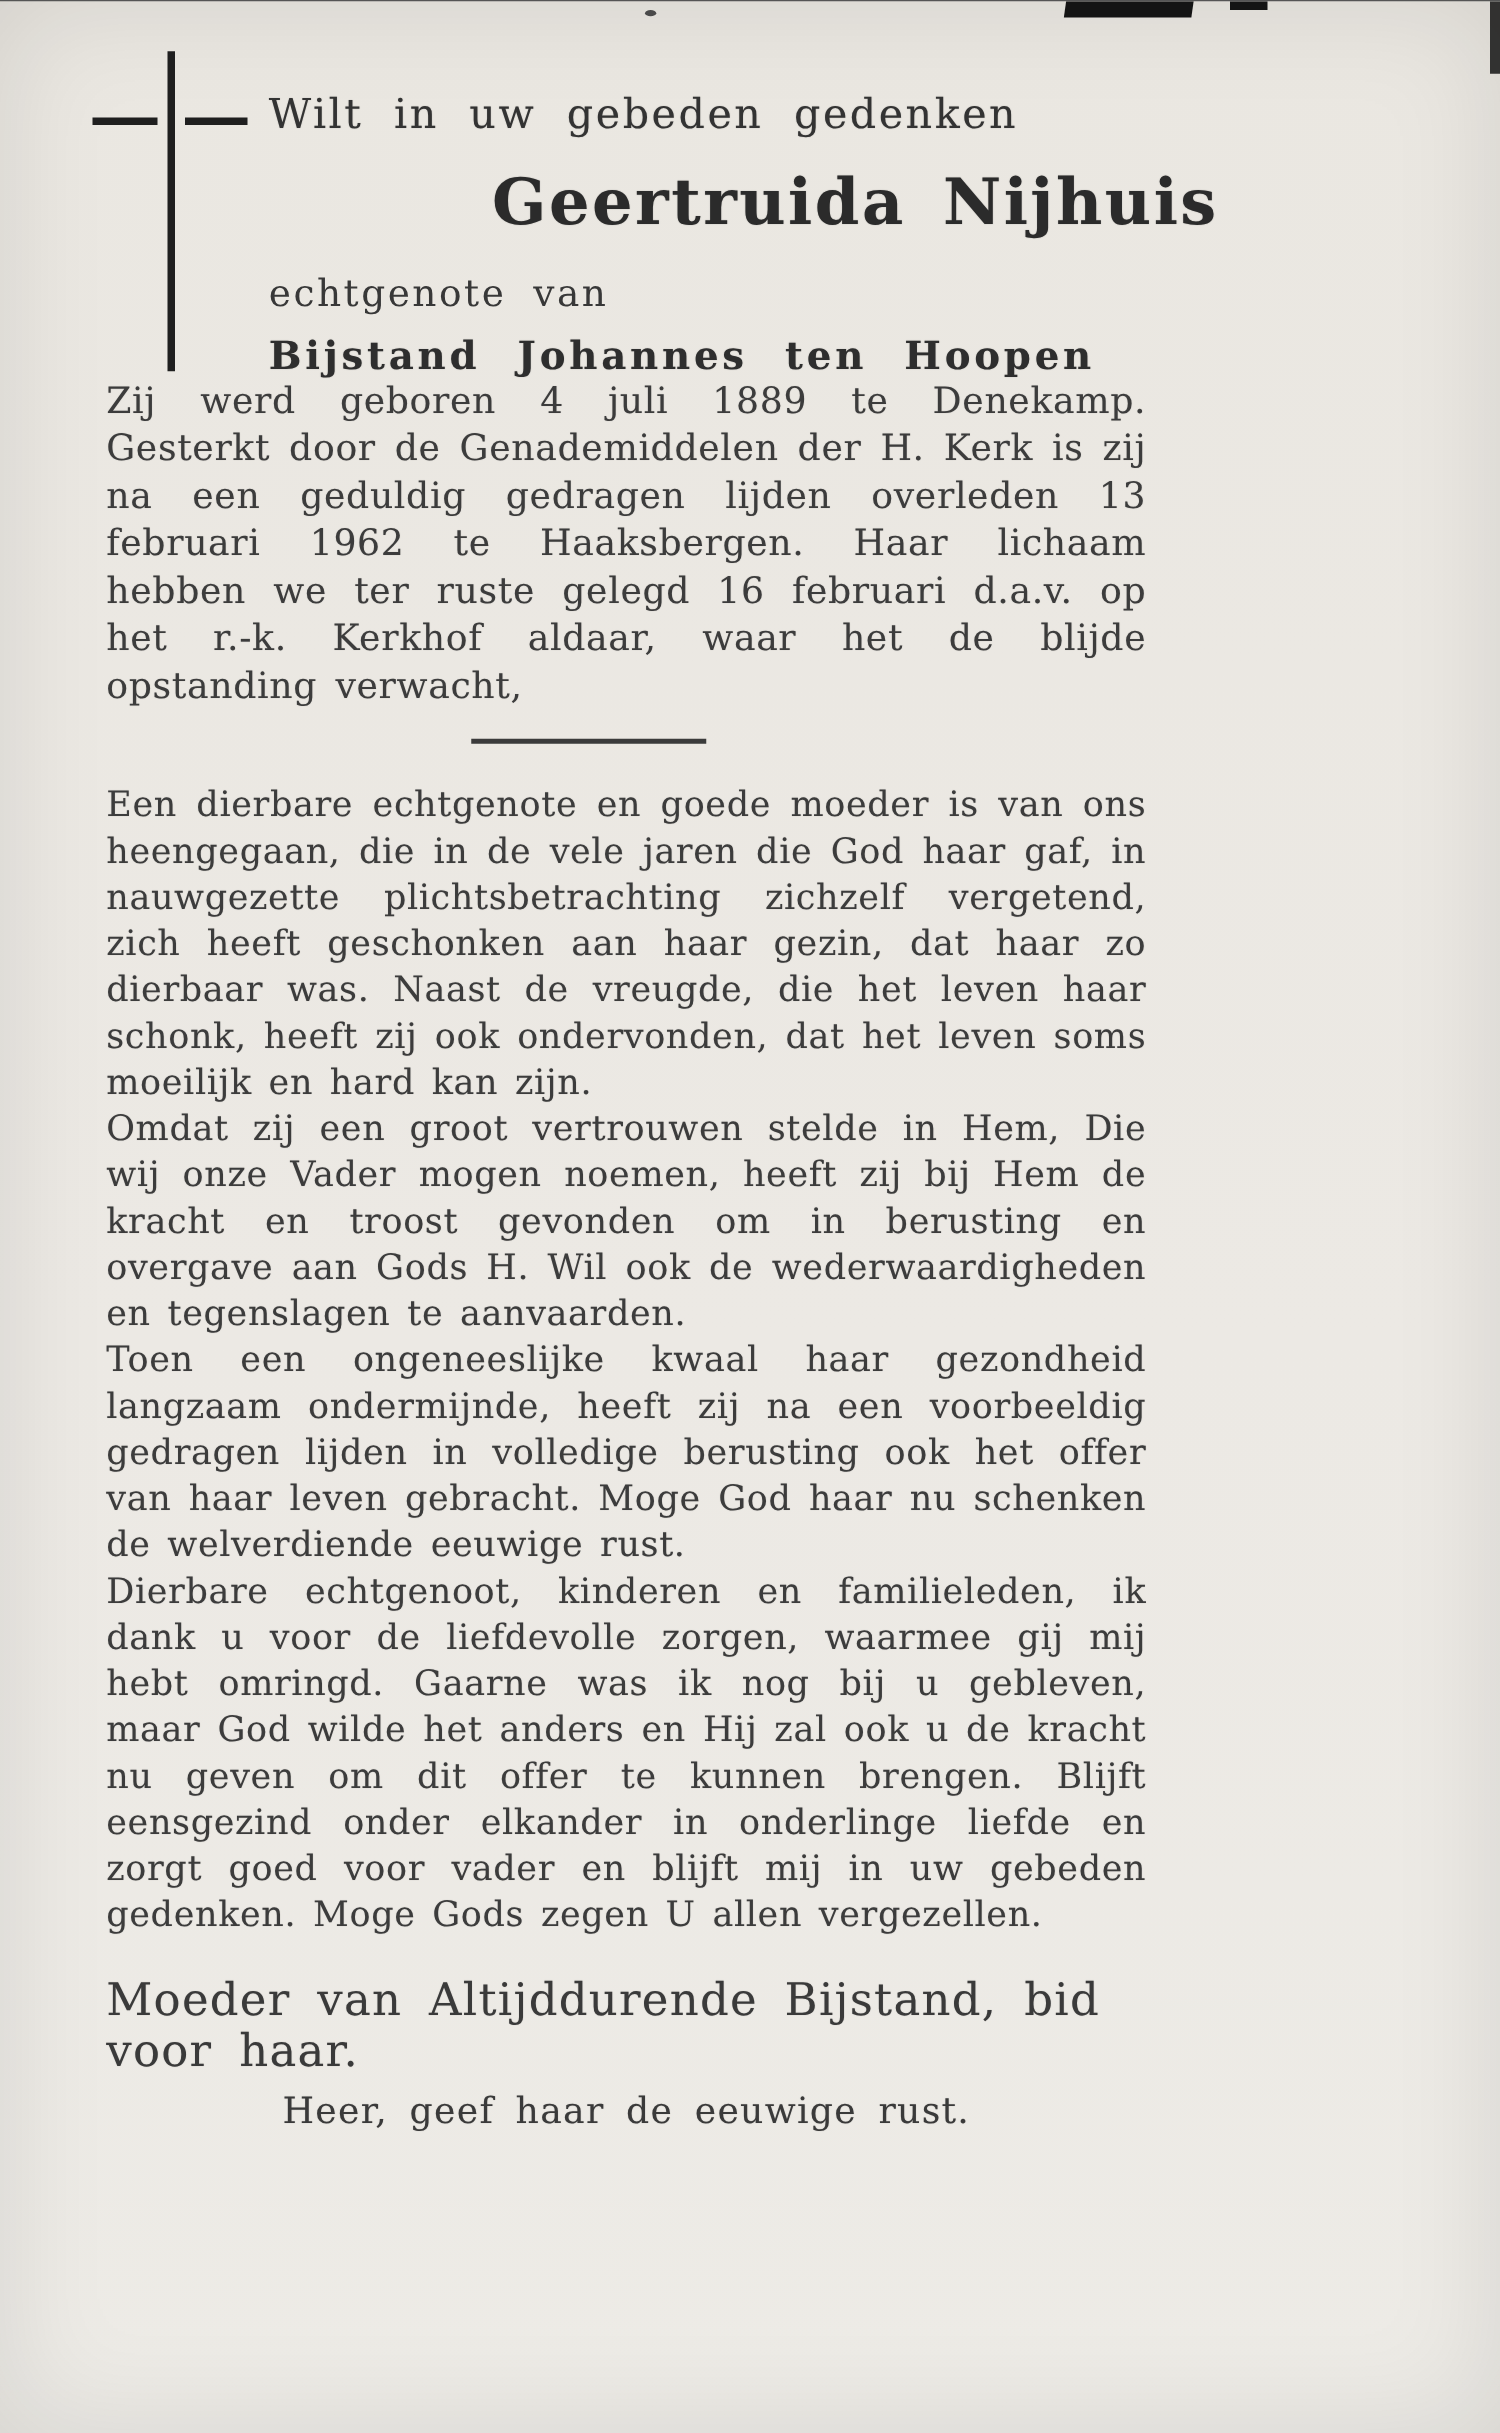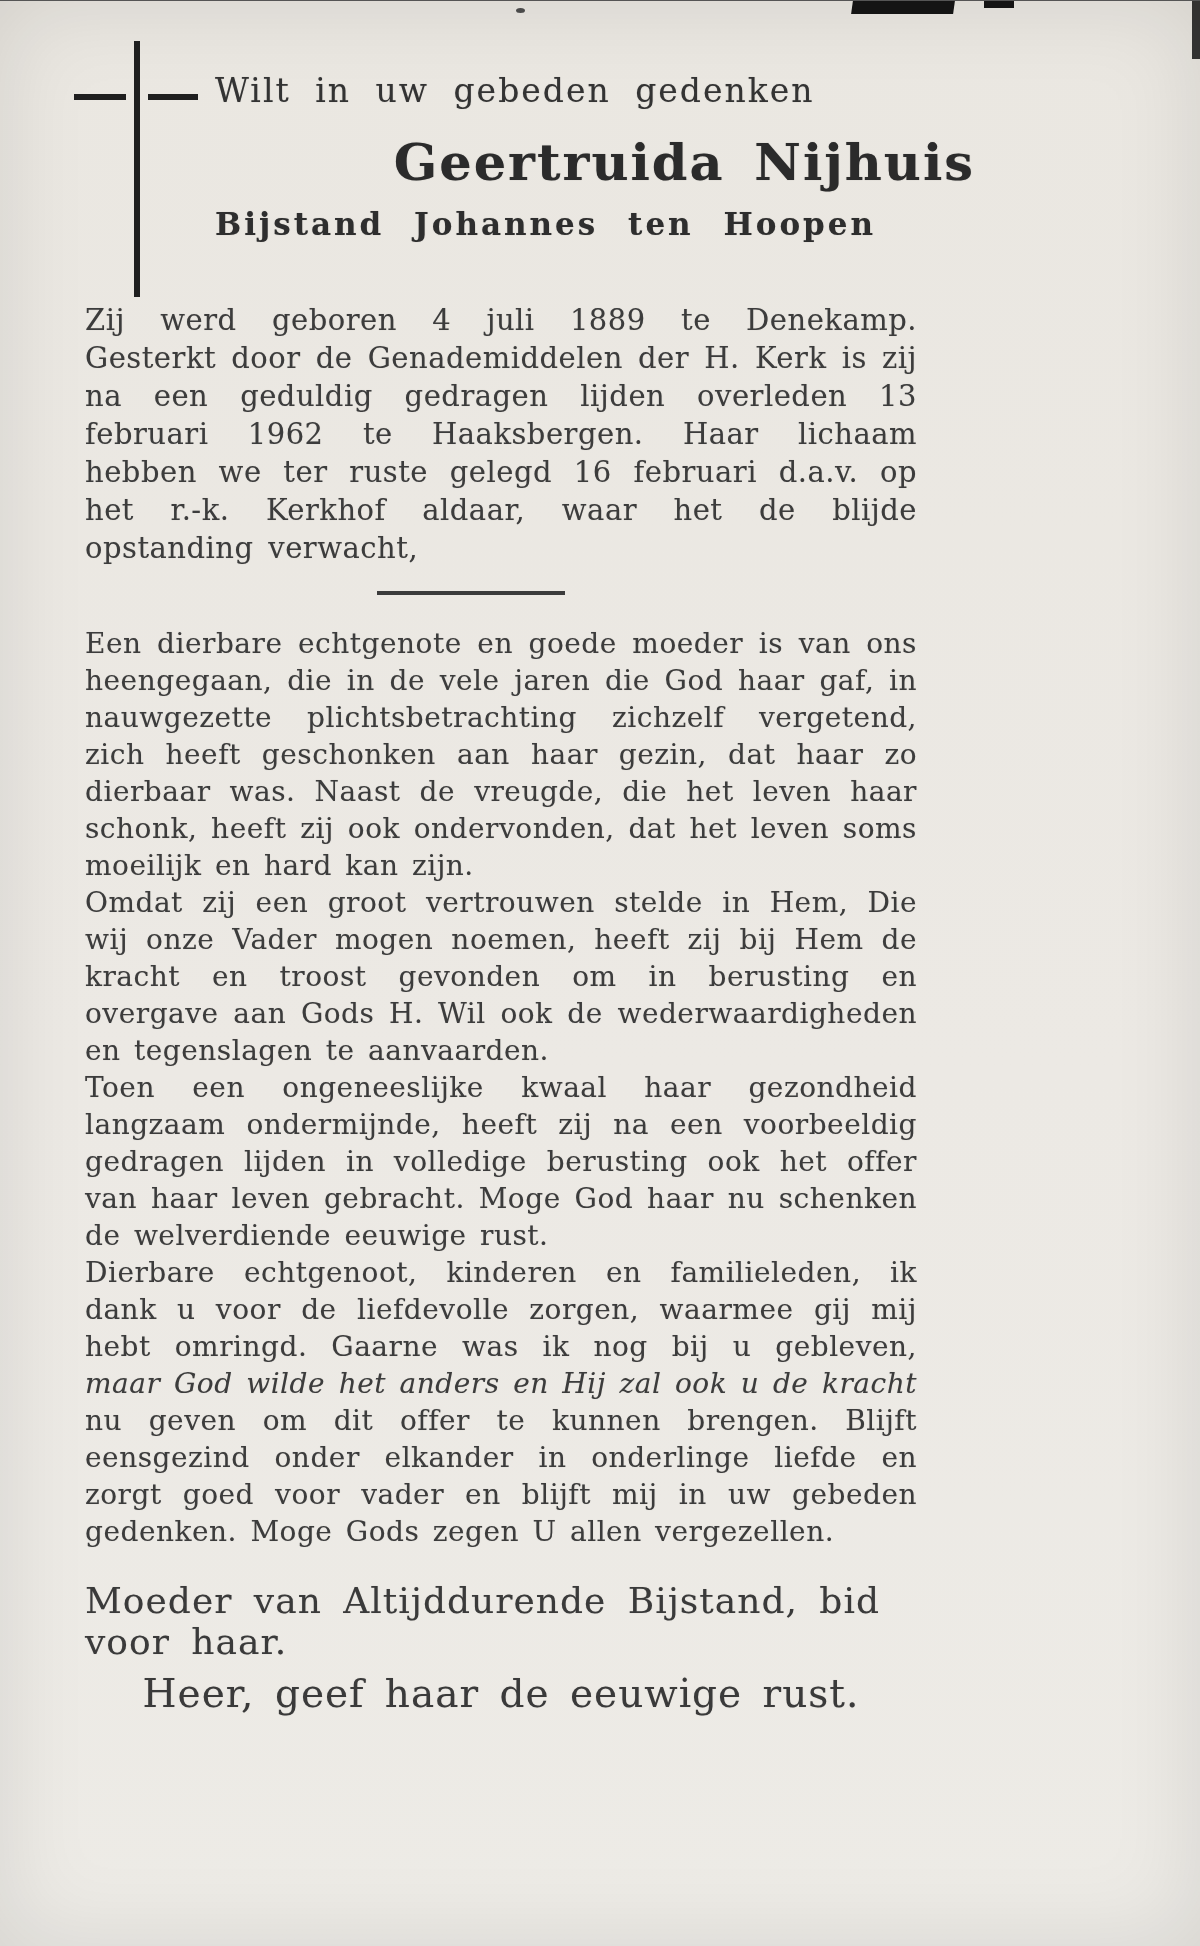--- a/index.html
+++ b/index.html
@@ -95,21 +95,20 @@
     margin: 0;
     font-size: 28px;
     line-height: 37px;
     letter-spacing: 0.5px;
     word-spacing: 4px;
     text-align: justify;
     color: #3c3c3c;
     text-shadow: 0 0 1px rgba(0,0,0,0.18);
   }
   .italic-segment {
-    font-style: italic;
   }
 
   .divider {
     width: 188px;
     height: 4px;
     background: #3b3b3b;
     margin: 24px 0 30px 292px;
   }
 
   .closing {
@@ -117,21 +116,21 @@
   }
   .closing-line1 {
     font-size: 36px;
     letter-spacing: 1px;
     word-spacing: 9px;
     color: #3a3a3a;
     text-shadow: 0 0 1px rgba(0,0,0,0.2);
   }
   .closing-line2 {
     margin-top: 9px;
-    font-size: 39px;
+    font-size: 29px;
     letter-spacing: 1px;
     word-spacing: 7px;
     text-align: center;
     color: #3a3a3a;
     text-shadow: 0 0 1px rgba(0,0,0,0.2);
   }
 </style>
 </head>
 <body>
 
@@ -144,20 +143,21 @@
 
   <svg class="cross" width="140" height="266" viewBox="0 0 140 266">
     <line x1="69" y1="4" x2="69" y2="260" stroke="#1f1f1f" stroke-width="6"></line>
     <line x1="6" y1="60" x2="58" y2="60" stroke="#1f1f1f" stroke-width="6"></line>
     <line x1="80" y1="60" x2="130" y2="60" stroke="#1f1f1f" stroke-width="6"></line>
   </svg>
 
   <div class="header">
     <div class="intro-line">Wilt in uw gebeden gedenken</div>
     <h1 class="deceased-name">Geertruida Nijhuis</h1>
+    <div class="relation-line">echtgenote van</div>
     <div class="spouse-name">Bijstand Johannes ten Hoopen</div>
   </div>
 
   <div class="content">
 
     <p class="body-text">Zij werd geboren 4 juli 1889 te Denekamp. Gesterkt door de Genademiddelen der H. Kerk is zij na een geduldig gedragen lijden overleden 13 februari 1962 te Haaksbergen. Haar lichaam hebben we ter ruste gelegd 16 februari d.a.v. op het r.-k. Kerkhof aldaar, waar het de blijde opstanding verwacht,</p>
 
     <div class="divider"></div>
 
     <div class="memorial">

